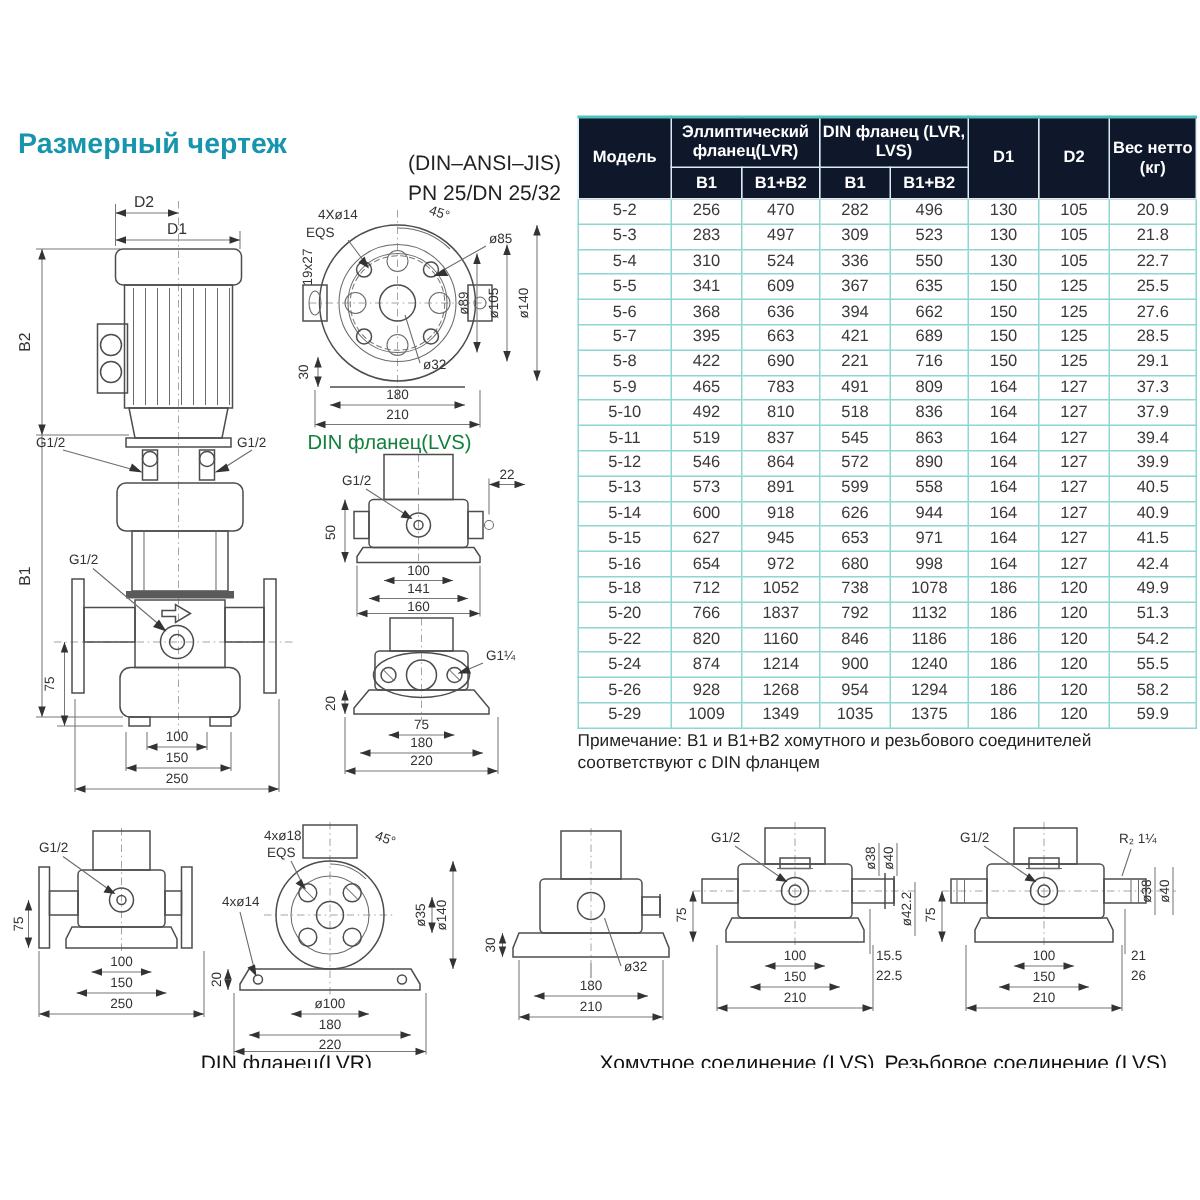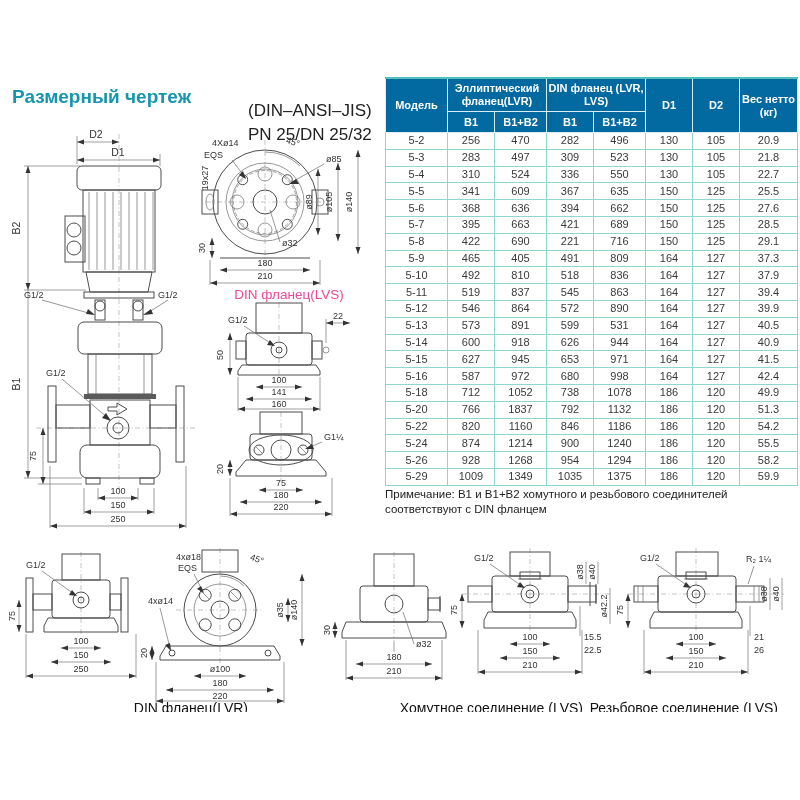--- a/index.html
+++ b/index.html
@@ -1,34 +1,34 @@
 <!DOCTYPE html>
 <html><head>
 <meta charset="utf-8">
 <style>
   html,body{margin:0;padding:0;background:#fff}
   .page{position:relative;width:800px;height:712px;background:#fff;overflow:hidden;
         font-family:"Liberation Sans",sans-serif}
   .title{position:absolute;left:12px;top:86px;font-size:19px;font-weight:bold;color:#1795ad}
-  .std{position:absolute;left:248px;top:99px;width:126px;
-       font-size:17px;color:#222;line-height:1.4}
-  .cap{position:absolute;font-size:13.5px;color:#ec4899;text-align:center;line-height:1.35}
+  .std{position:absolute;left:248px;top:99px;width:126px;text-align:right;
+       font-size:14px;color:#222;line-height:1.4}
+  .cap{position:absolute;font-size:13.5px;color:#15803d;text-align:left;line-height:1.35}
   .cap2{position:absolute;font-size:14px;color:#111;text-align:right}
   svg{position:absolute;overflow:visible}
   svg text{font-family:"Liberation Sans",sans-serif;font-size:9px;fill:#333}
   svg text.big{font-size:10.5px}
   .ln{fill:none;stroke:#4d4d4d;stroke-width:1}
   .thin{fill:none;stroke:#6b6b6b;stroke-width:.7}
   .dm{fill:none;stroke:#777;stroke-width:.7}
   .cl{fill:none;stroke:#9a9a9a;stroke-width:.6;stroke-dasharray:5 2.5 1 2.5}
   .ar{fill:#333;stroke:none}
   .bandfill{fill:#5a5a5a;stroke:none}
   table.dim{position:absolute;left:385px;top:77px;width:412px;border-collapse:collapse;
             table-layout:fixed;border:1px solid #7ecfc9;border-top:2px solid #4fc3bb}
-  table.dim th{background:#0369a1;color:#fff;font-weight:bold;font-size:11px;
+  table.dim th{background:#0f172a;color:#fff;font-weight:bold;font-size:11px;
                border:1px solid #d9edf4;padding:1px 0;line-height:1.15}
   table.dim th.grp{height:30px}
   table.dim th.sub{height:18px}
   table.dim td{border:1px solid #8ed6d0;text-align:center;font-size:11px;color:#3a3a3a;
                height:15.8px;line-height:1;padding:0;background:#fff}
   .note{position:absolute;left:385px;top:487px;width:406px;font-size:11.5px;
         color:#222;line-height:1.3}
 </style>
 </head>
 <body>
@@ -374,21 +374,21 @@
           <td>690</td>
           <td>221</td>
           <td>716</td>
           <td>150</td>
           <td>125</td>
           <td>29.1</td>
         </tr>
         <tr>
           <td>5-9</td>
           <td>465</td>
-          <td>405</td>
+          <td>783</td>
           <td>491</td>
           <td>809</td>
           <td>164</td>
           <td>127</td>
           <td>37.3</td>
         </tr>
         <tr>
           <td>5-10</td>
           <td>492</td>
           <td>810</td>
@@ -416,21 +416,21 @@
           <td>890</td>
           <td>164</td>
           <td>127</td>
           <td>39.9</td>
         </tr>
         <tr>
           <td>5-13</td>
           <td>573</td>
           <td>891</td>
           <td>599</td>
-          <td>531</td>
+          <td>558</td>
           <td>164</td>
           <td>127</td>
           <td>40.5</td>
         </tr>
         <tr>
           <td>5-14</td>
           <td>600</td>
           <td>918</td>
           <td>626</td>
           <td>944</td>
@@ -443,21 +443,21 @@
           <td>627</td>
           <td>945</td>
           <td>653</td>
           <td>971</td>
           <td>164</td>
           <td>127</td>
           <td>41.5</td>
         </tr>
         <tr>
           <td>5-16</td>
-          <td>587</td>
+          <td>654</td>
           <td>972</td>
           <td>680</td>
           <td>998</td>
           <td>164</td>
           <td>127</td>
           <td>42.4</td>
         </tr>
         <tr>
           <td>5-18</td>
           <td>712</td>

